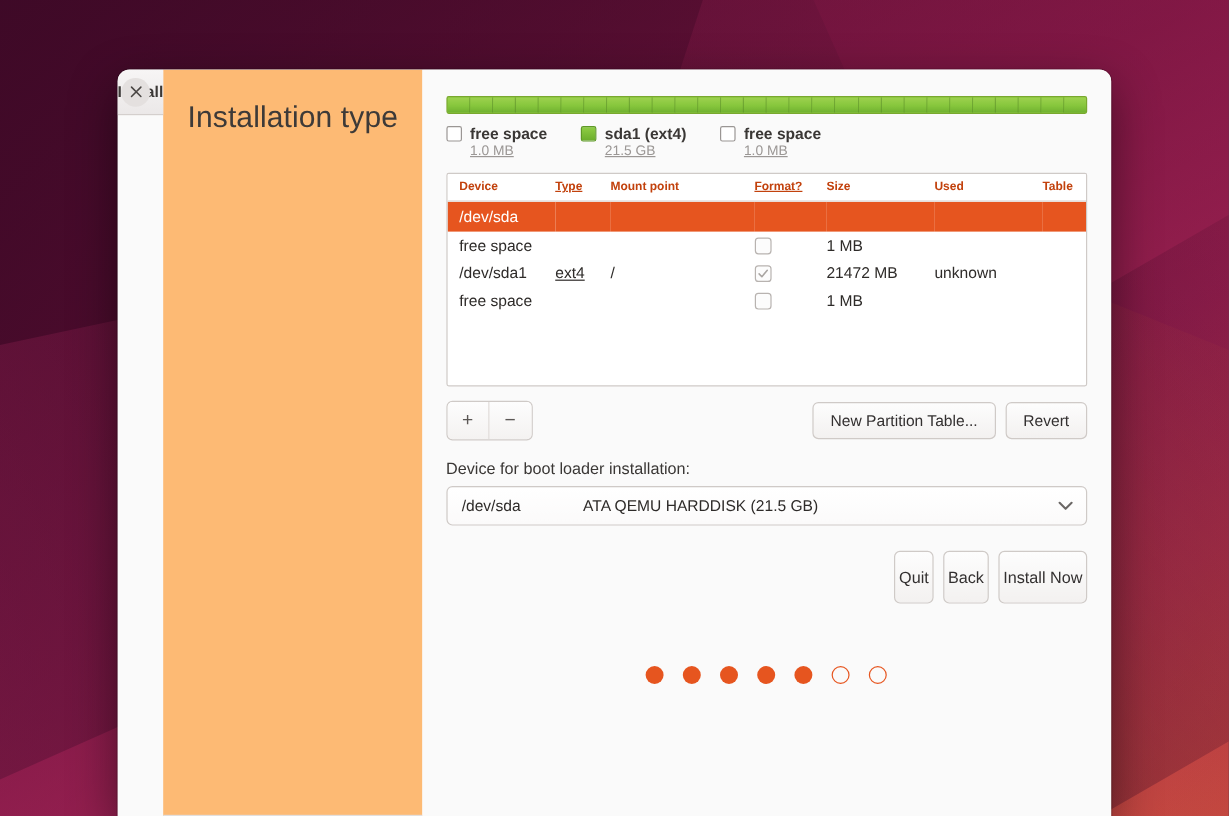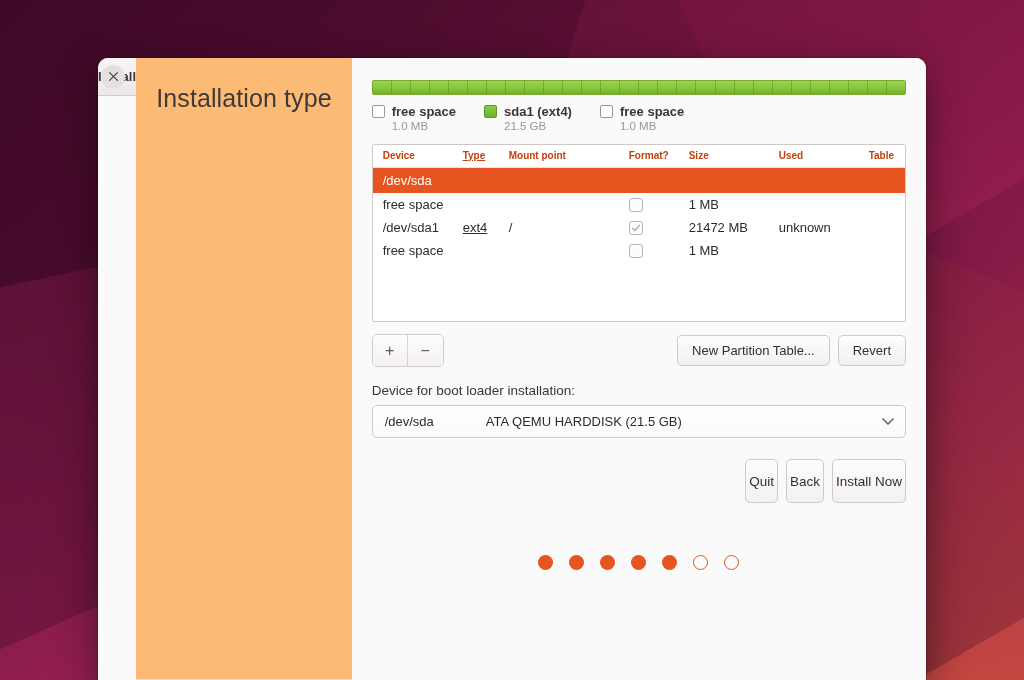--- a/index.html
+++ b/index.html
@@ -160,20 +160,21 @@
     font-size: 13px;
     font-weight: bold;
     color: #3a3735;
     white-space: nowrap;
   }
   .legend-size {
     font-size: 11.5px;
     color: #9b9795;
     margin-left: 20px;
     margin-top: 1px;
+    text-decoration: underline;
   }
 
   
   #part-table-wrap {
     border: 1px solid #cfcac7;
     border-radius: 2px;
     background: #ffffff;
     height: 178px;
     overflow: hidden;
     display: flex;
@@ -196,21 +197,21 @@
   table.part-table td {
     font-size: 13px;
     color: #2e2b29;
     padding: 3px 0;
     height: 23px;
     vertical-align: middle;
   }
   th.c-device, td.c-device { width: 90px; padding-left: 10px !important; }
   th.c-type,   td.c-type   { width: 46px; text-decoration: underline; }
   th.c-mount,  td.c-mount  { width: 120px; }
-  th.c-format, td.c-format { width: 60px; }
+  th.c-format, td.c-format { width: 60px; text-decoration: underline; }
   th.c-size,   td.c-size   { width: 90px; }
   th.c-used,   td.c-used   { width: 90px; }
   th.c-system, td.c-system { width: auto; }
 
   tr.disk-row td {
     background: #e6551f;
     color: #ffffff;
     height: 25px;
   }
   tr.disk-row td.c-device { font-size: 13px; }

